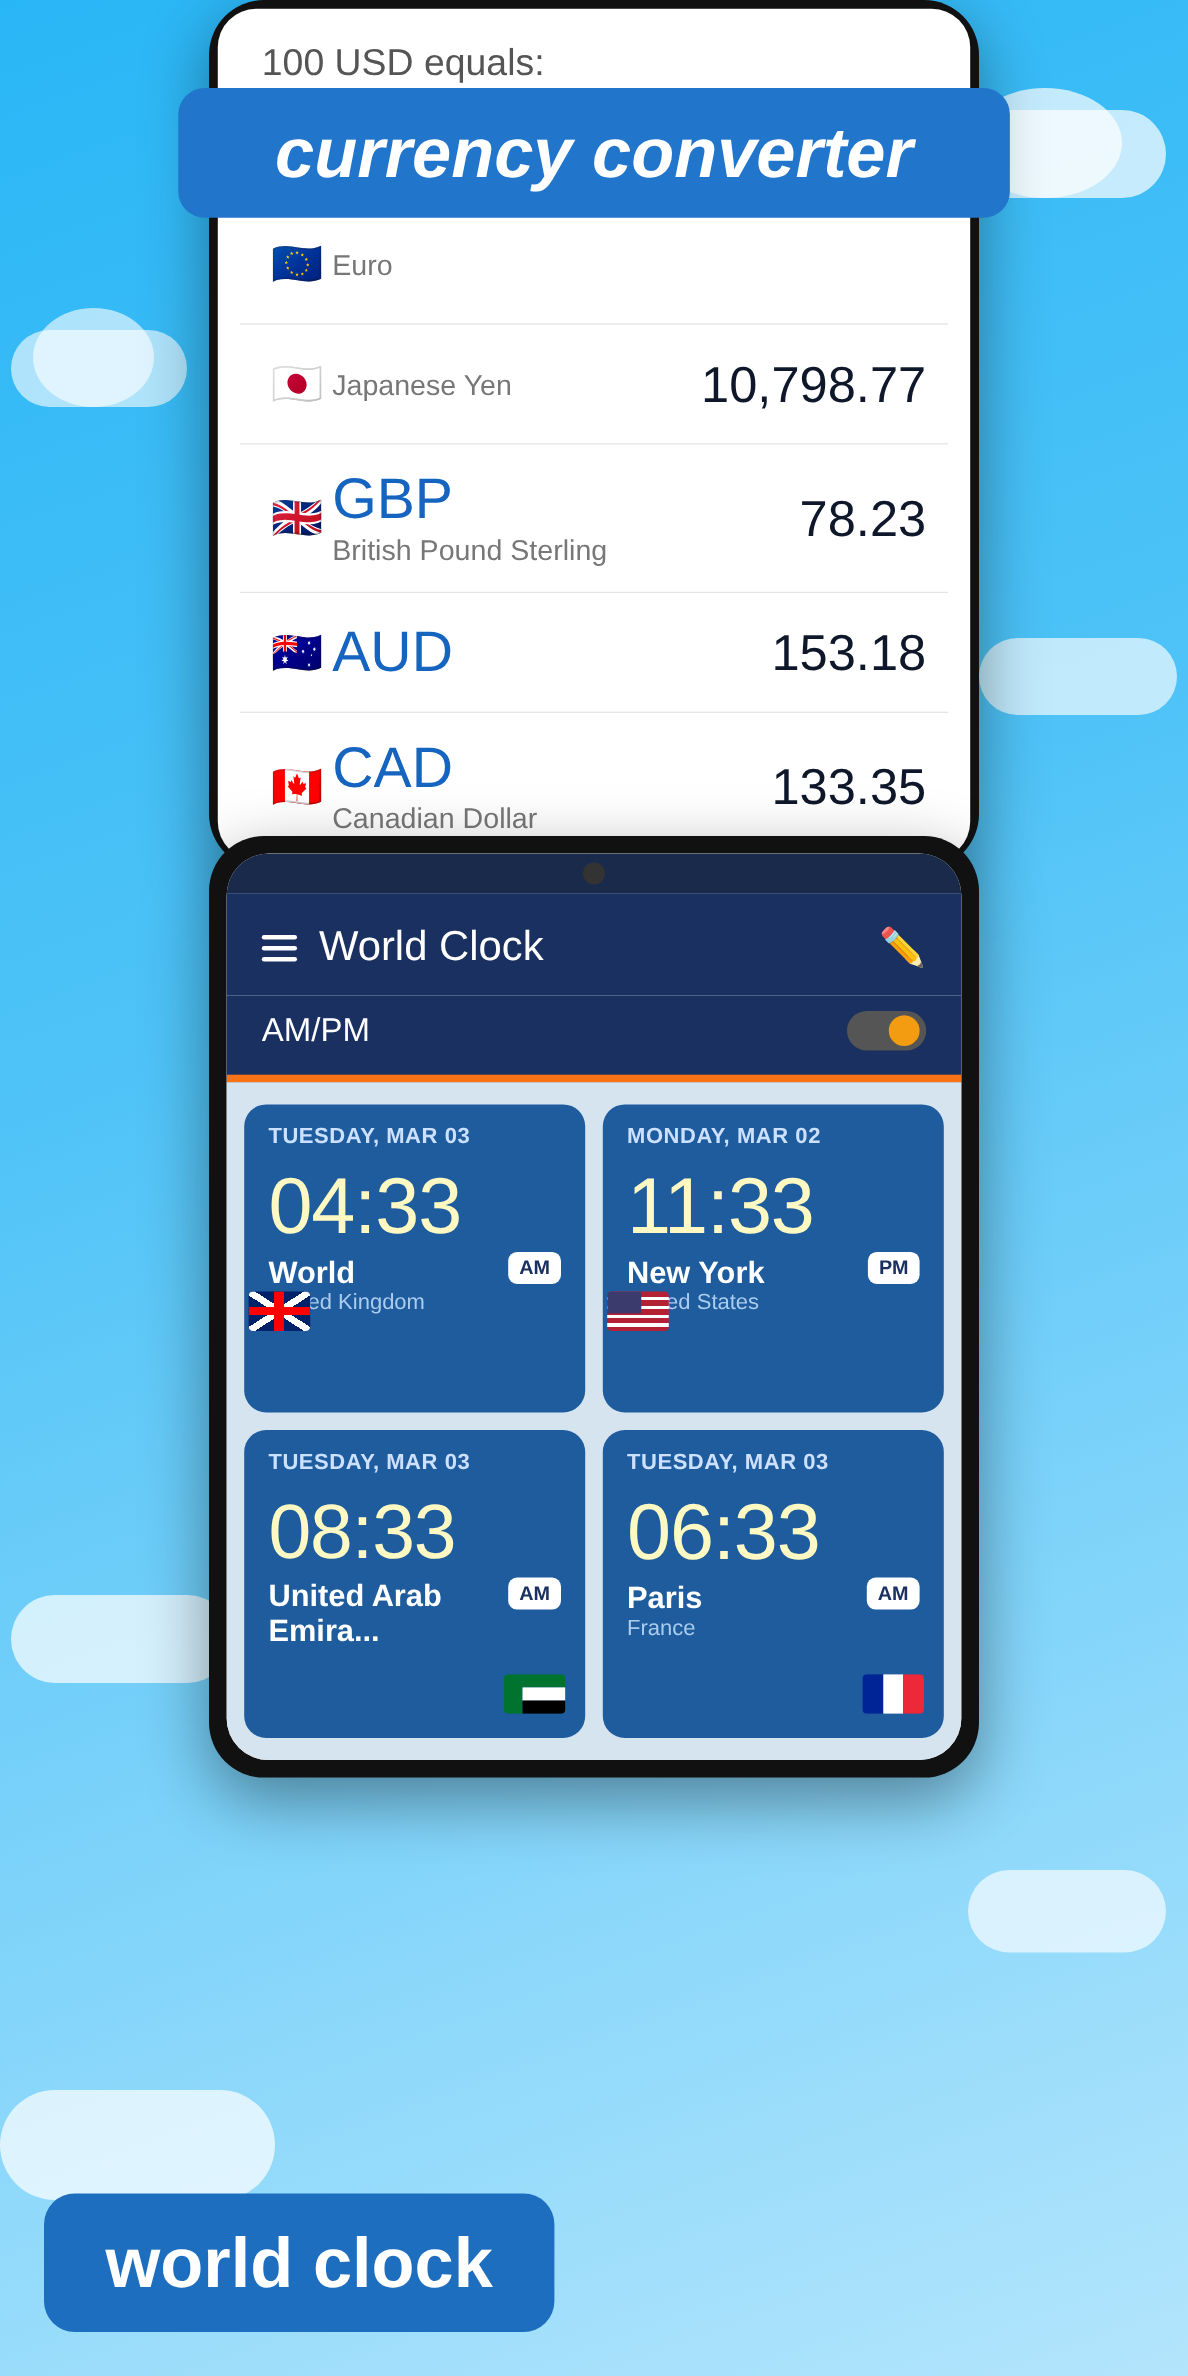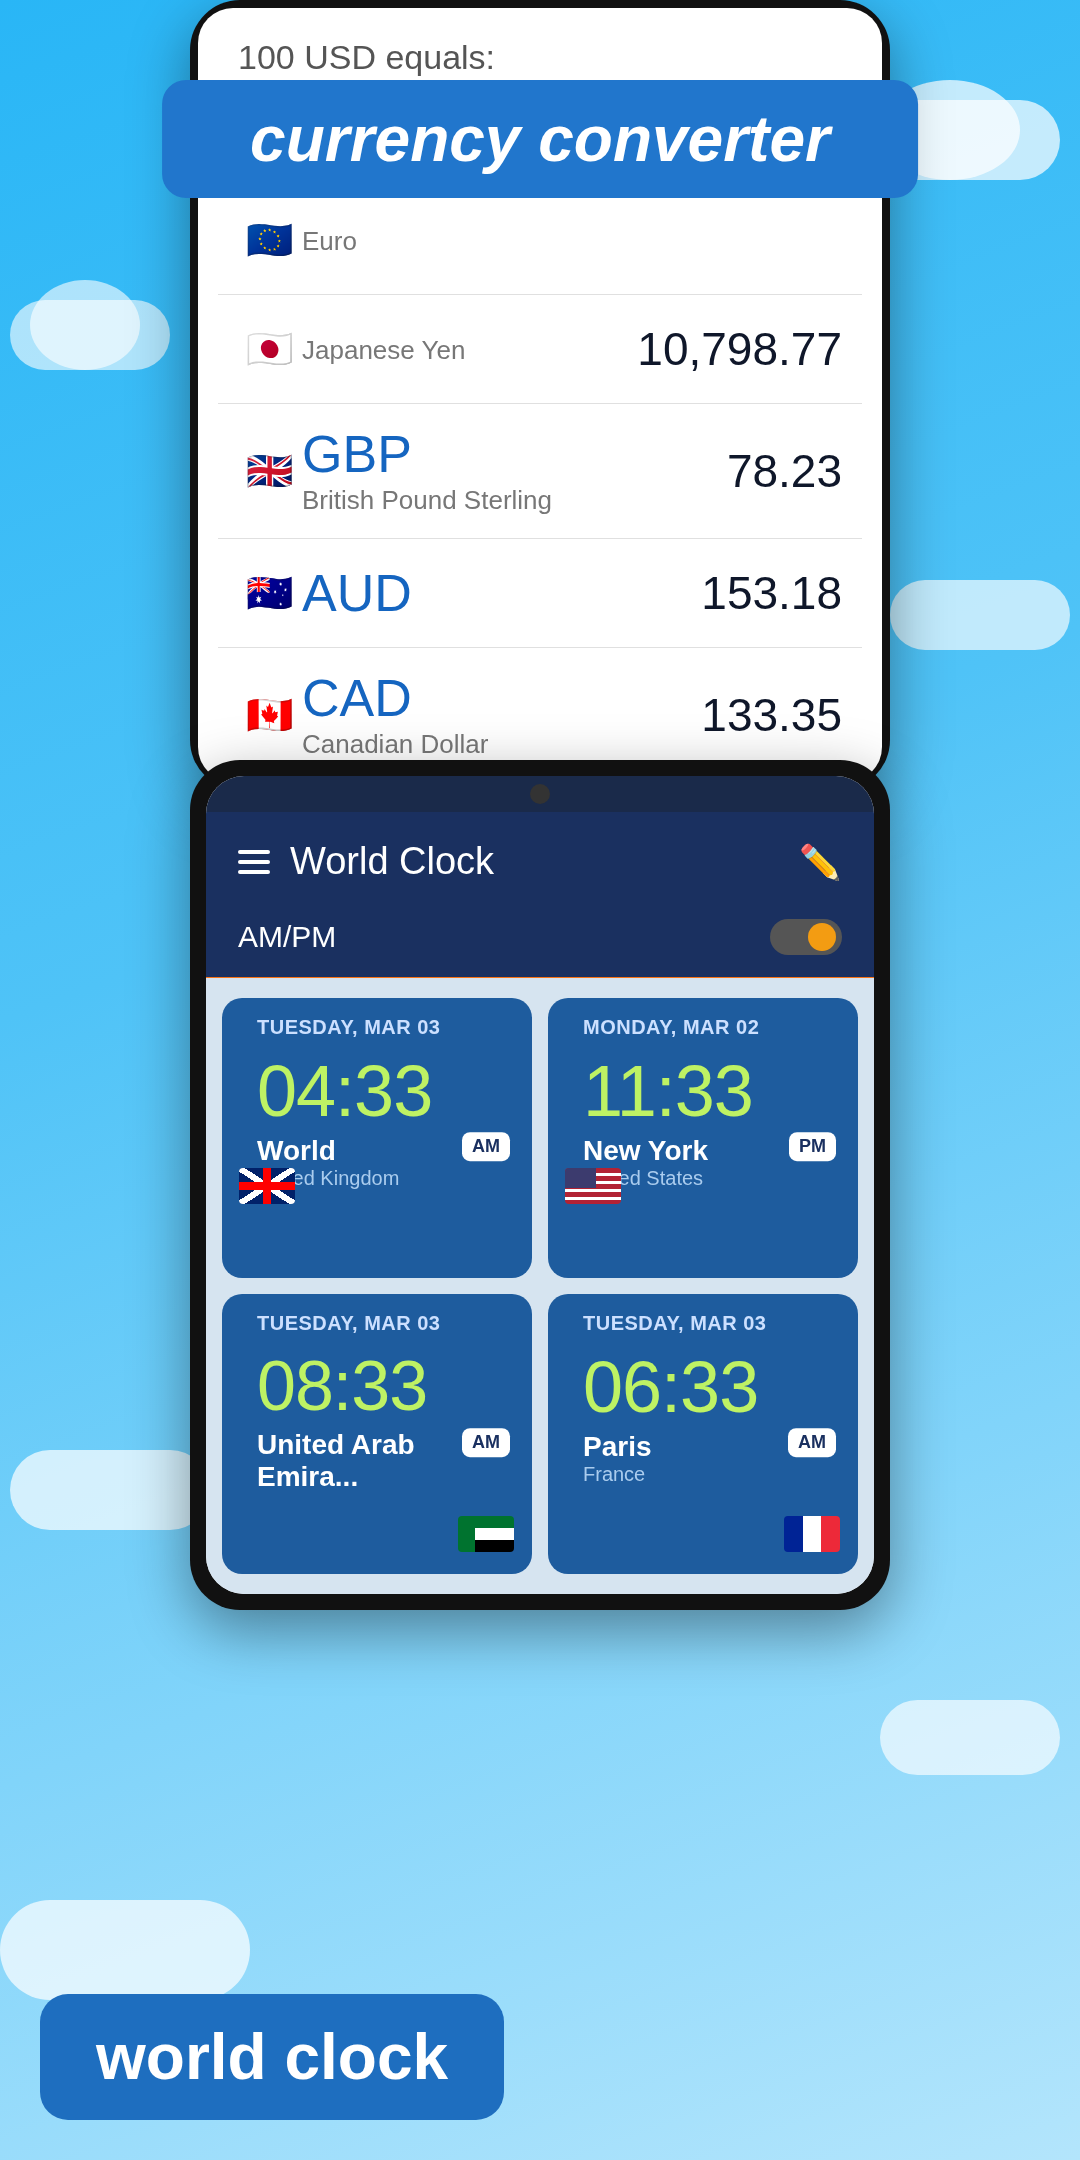--- a/index.html
+++ b/index.html
@@ -166,21 +166,21 @@
       font-size: 34px;
     }
 
     
     .ampm-row {
       background: #1a3060;
       padding: 14px 32px 22px 32px;
       display: flex;
       align-items: center;
       justify-content: space-between;
-      border-bottom: 1px solid #f97316;
+      border-bottom: 7px solid #f97316;
     }
 
     .ampm-label {
       color: white;
       font-size: 30px;
     }
 
     .toggle-switch {
       position: relative;
       width: 72px;
@@ -208,39 +208,39 @@
       display: grid;
       grid-template-columns: 1fr 1fr;
       gap: 16px;
       padding: 20px 16px;
       background: #d6e4f0;
     }
 
     .clock-card {
       background: #1e5c9e;
       border-radius: 20px;
-      padding: 18px 22px 22px 35px;
+      padding: 18px 22px 22px 22px;
       color: white;
       position: relative;
       min-height: 280px;
     }
 
     .clock-date {
       font-size: 20px;
       font-weight: 700;
       letter-spacing: 0.5px;
       color: #cce0ff;
       margin-bottom: 8px;
       text-transform: uppercase;
     }
 
     .clock-time {
       font-size: 72px;
       font-weight: 300;
-      color: #bef264;
+      color: #fef9c3;
       letter-spacing: -1px;
       line-height: 1;
       margin: 16px 0 8px 0;
     }
 
     .ampm-badge {
       position: absolute;
       top: 50%;
       right: 22px;
       transform: translateY(-20%);

